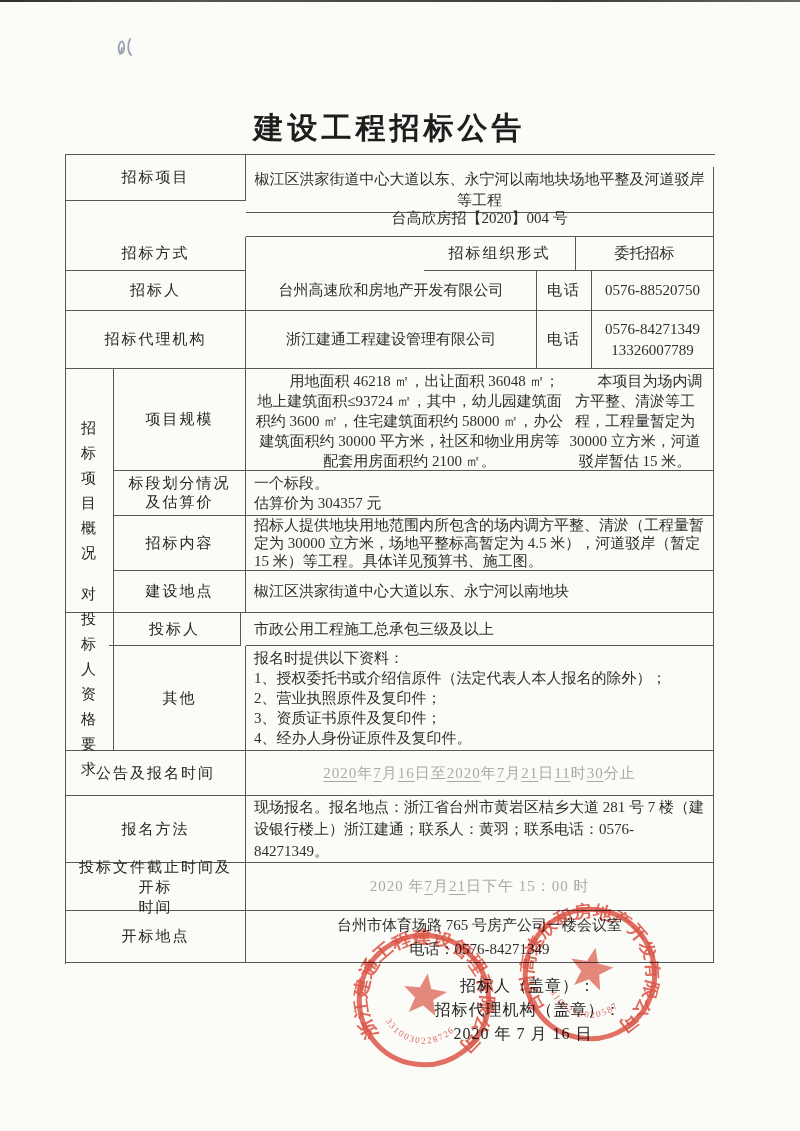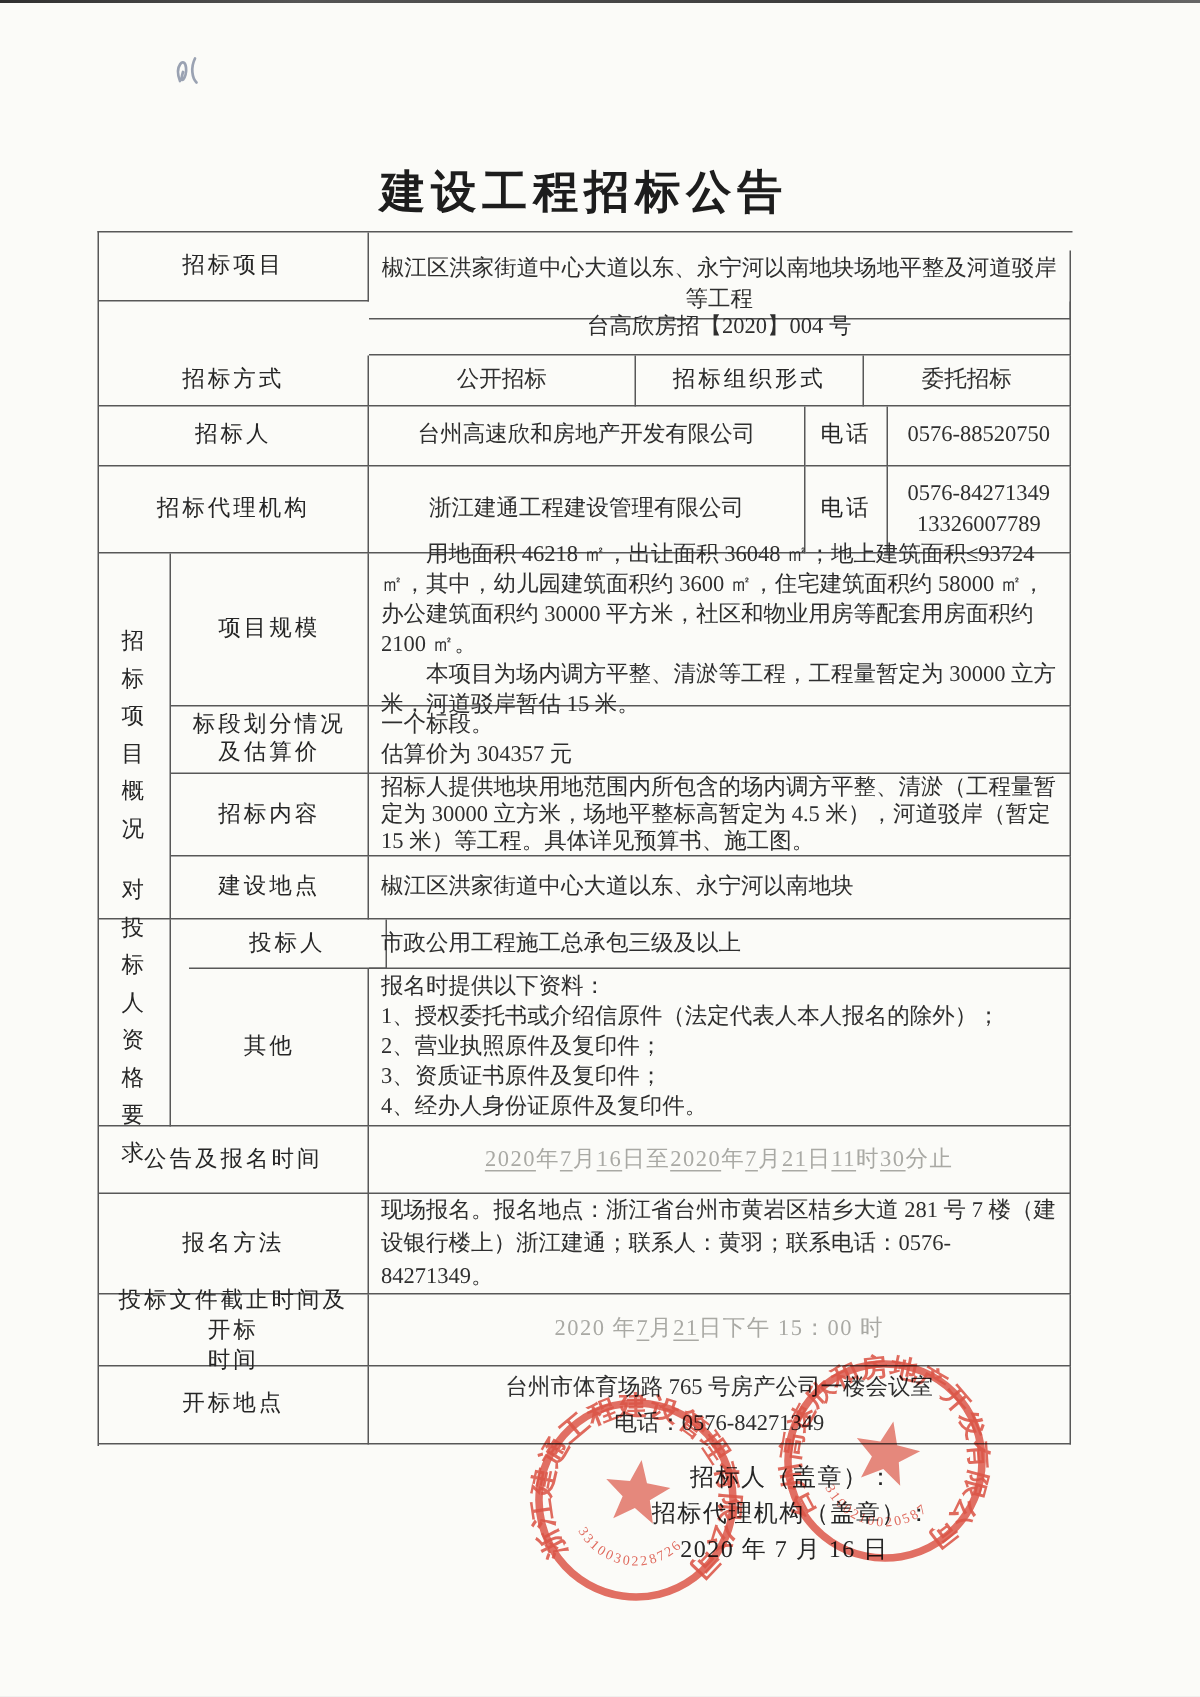--- a/index.html
+++ b/index.html
@@ -16,21 +16,21 @@
   .tbl { position:absolute; left:65px; top:154px; width:649px; height:809px;
     border-top:1px solid #585858; border-left:1px solid #585858; }
   .cell { position:absolute; box-sizing:border-box;
     border-right:1px solid #585858; border-bottom:1px solid #585858;
     display:flex; align-items:center; justify-content:center;
     font-size:15px; line-height:21px; padding:2px 8px; text-align:center; }
   .lbl { letter-spacing:2px; color:#262626; }
   .vlbl { white-space:pre-line; letter-spacing:2px; line-height:25px; color:#262626; }
   .left { justify-content:flex-start; text-align:left; }
   .pre { white-space:pre-line; }
-  .col { flex-direction:column; align-items:stretch; justify-content:center; text-align:left; }
+  .col { align-items:stretch; justify-content:center; text-align:center; }
   .indent { text-indent:2em; }
   .faded { color:#a9a9a4; letter-spacing:1px; }
   .useg { text-decoration:underline; text-underline-offset:3px; }
   .sig { position:absolute; left:408px; top:974px; width:240px; text-align:center;
     font-size:16px; line-height:24px; color:#262626; letter-spacing:1px; }
   .sig .d { padding-right:10px; }
   .stamp { position:absolute; mix-blend-mode:multiply; opacity:.93; }
   .pen { position:absolute; left:114px; top:34px; }
 </style>
 </head>
@@ -47,21 +47,20 @@
   <h1 class="title">建设工程招标公告</h1>
 
   <div class="tbl">
 
     <div class="cell lbl" style="left:0;top:0;width:180px;height:46px">招标项目</div>
     <div class="cell" style="left:180px;top:12px;width:468px;height:46px">椒江区洪家街道中心大道以东、永宁河以南地块场地平整及河道驳岸等工程</div>
 
     <div class="cell" style="left:180px;top:46px;width:468px;height:36px">台高欣房招【2020】004 号</div>
 
     <div class="cell lbl" style="left:0;top:82px;width:180px;height:34px">招标方式</div>
-    <div class="cell" style="left:180px;top:82px;width:178px;height:34px">公开招标</div>
     <div class="cell lbl" style="left:358px;top:82px;width:152px;height:34px">招标组织形式</div>
     <div class="cell" style="left:510px;top:82px;width:138px;height:34px">委托招标</div>
 
     <div class="cell lbl" style="left:0;top:116px;width:180px;height:40px">招标人</div>
     <div class="cell" style="left:180px;top:116px;width:291px;height:40px">台州高速欣和房地产开发有限公司</div>
     <div class="cell lbl" style="left:471px;top:116px;width:55px;height:40px">电话</div>
     <div class="cell" style="left:526px;top:116px;width:122px;height:40px">0576-88520750</div>
 
     <div class="cell lbl" style="left:0;top:156px;width:180px;height:58px">招标代理机构</div>
     <div class="cell" style="left:180px;top:156px;width:291px;height:58px">浙江建通工程建设管理有限公司</div>
@@ -87,21 +86,21 @@
     <div class="cell left" style="left:180px;top:361px;width:468px;height:55px;line-height:18px;text-align:left">招标人提供地块用地范围内所包含的场内调方平整、清淤（工程量暂定为 30000 立方米，场地平整标高暂定为 4.5 米），河道驳岸（暂定 15 米）等工程。具体详见预算书、施工图。</div>
 
     <div class="cell lbl" style="left:48px;top:416px;width:132px;height:42px">建设地点</div>
     <div class="cell left" style="left:180px;top:416px;width:468px;height:42px">椒江区洪家街道中心大道以东、永宁河以南地块</div>
 
     <div class="cell vlbl" style="left:0;top:458px;width:48px;height:138px">对投
 标人
 资格
 要求</div>
 
-    <div class="cell lbl" style="left:60px;top:458px;width:132px;height:33px">投标人</div>
+    <div class="cell lbl" style="left:43px;top:458px;width:132px;height:33px">投标人</div>
     <div class="cell left" style="left:180px;top:458px;width:468px;height:33px">市政公用工程施工总承包三级及以上</div>
 
     <div class="cell lbl" style="left:48px;top:491px;width:132px;height:105px">其他</div>
     <div class="cell left pre" style="left:180px;top:491px;width:468px;height:105px;line-height:20px;text-align:left">报名时提供以下资料：
 1、授权委托书或介绍信原件（法定代表人本人报名的除外）；
 2、营业执照原件及复印件；
 3、资质证书原件及复印件；
 4、经办人身份证原件及复印件。</div>
 
     <div class="cell lbl" style="left:0;top:596px;width:180px;height:45px">公告及报名时间</div>

